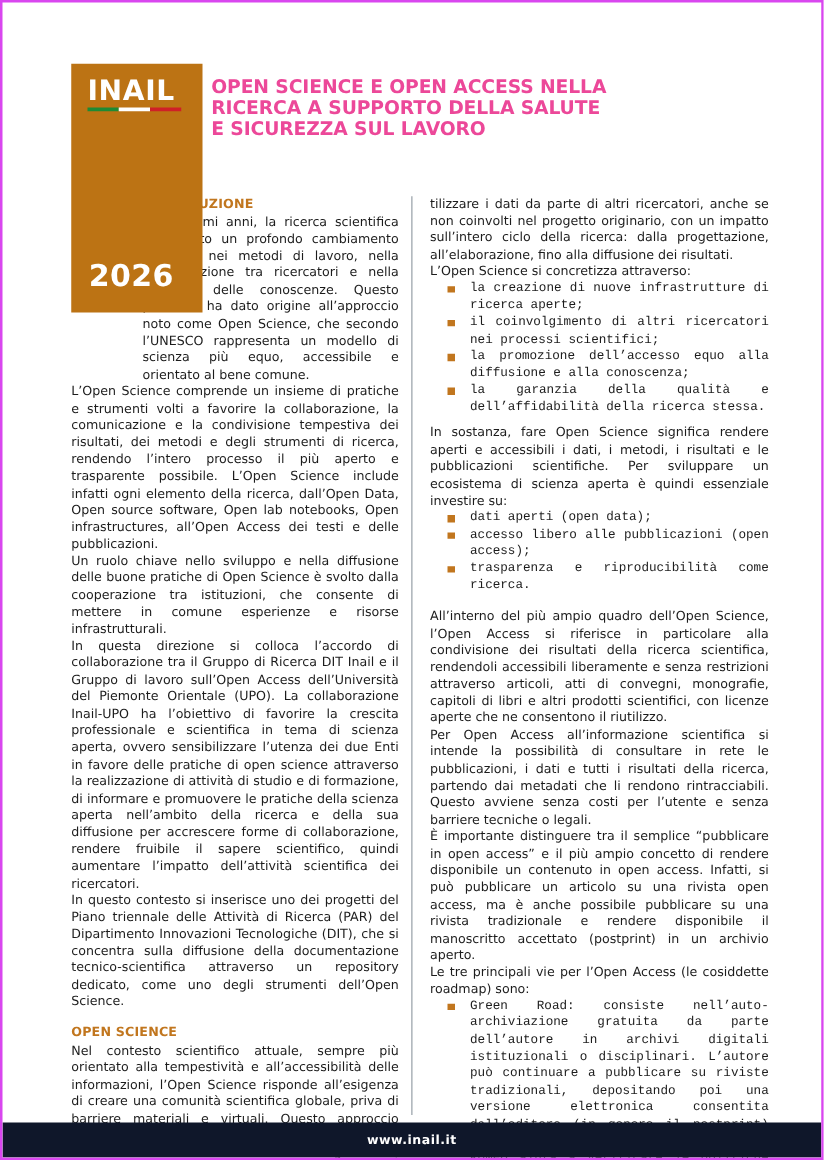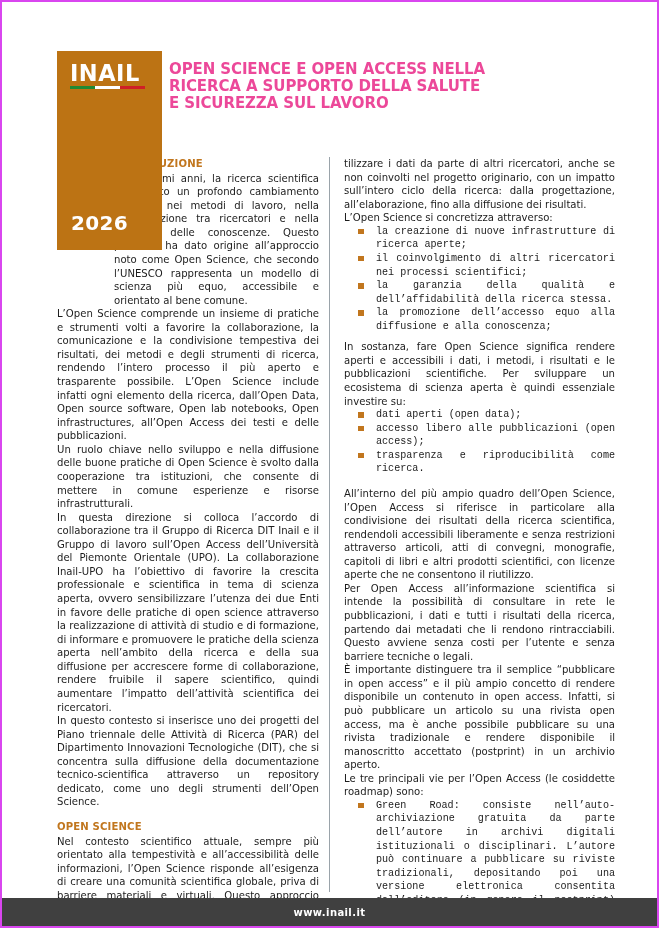--- a/index.html
+++ b/index.html
@@ -66,21 +66,21 @@
   .flag-w { background: #ffffff; }
   .flag-r { background: #cf2027; }
 
   .year-label {
     position: absolute;
     left: 14px;
     bottom: 15px;
     color: #ffffff;
     font-family: "DejaVu Sans", sans-serif;
     font-weight: bold;
-    font-size: 20px;
+    font-size: 24px;
     letter-spacing: 0.3px;
   }
 
   .doc-title {
     position: absolute;
     left: 112px;
     top: 10px;
     right: 0;
     color: #ec4899;
     font-family: "DejaVu Sans", sans-serif;
@@ -168,21 +168,21 @@
     background: #c1761e;
   }
 
   
   .footer-bar {
     position: absolute;
     left: 0;
     right: 0;
     bottom: 0;
     height: 28px;
-    background: #404040;
+    background: #0f172a;
     display: flex;
     align-items: center;
     justify-content: center;
   }
   .footer-bar .url {
     color: #ffffff;
     font-family: "DejaVu Sans", sans-serif;
     font-weight: bold;
     font-size: 10px;
     letter-spacing: 0.4px;
@@ -233,22 +233,22 @@
       <p class="para">Nel contesto scientifico attuale, sempre più orientato alla tempestività e all’accessibilità delle informazioni, l’Open Science risponde all’esigenza di creare una comunità scientifica globale, priva di barriere materiali e virtuali. Questo approccio comporta una trasformazione profonda del modo in cui la ricerca viene condotta e organizzata, promuovendo nuovi modelli di collaborazione basati sulla condivisione dei dati e sul coinvolgimento di attori esterni al team di ricerca originario. Una delle principali conseguenze è la possibilità di riu-</p>
     </div>
 
     <div class="col col-right">
       <p class="para">tilizzare i dati da parte di altri ricercatori, anche se non coinvolti nel progetto originario, con un impatto sull’intero ciclo della ricerca: dalla progettazione, all’elaborazione, fino alla diffusione dei risultati.</p>
       <p class="para">L’Open Science si concretizza attraverso:</p>
 
       <ul class="blist">
         <li>la creazione di nuove infrastrutture di ricerca aperte;</li>
         <li>il coinvolgimento di altri ricercatori nei processi scientifici;</li>
+        <li>la promozione dell’accesso equo alla diffusione e alla conoscenza;</li>
         <li>la garanzia della qualità e dell’affidabilità della ricerca stessa.</li>
-        <li>la promozione dell’accesso equo alla diffusione e alla conoscenza;</li>
       </ul>
 
       <div class="gap-sm"></div>
 
       <p class="para">In sostanza, fare Open Science significa rendere aperti e accessibili i dati, i metodi, i risultati e le pubblicazioni scientifiche. Per sviluppare un ecosistema di scienza aperta è quindi essenziale investire su:</p>
 
       <ul class="blist">
         <li>dati aperti (open data);</li>
         <li>accesso libero alle pubblicazioni (open access);</li>
         <li>trasparenza e riproducibilità come ricerca.</li>

